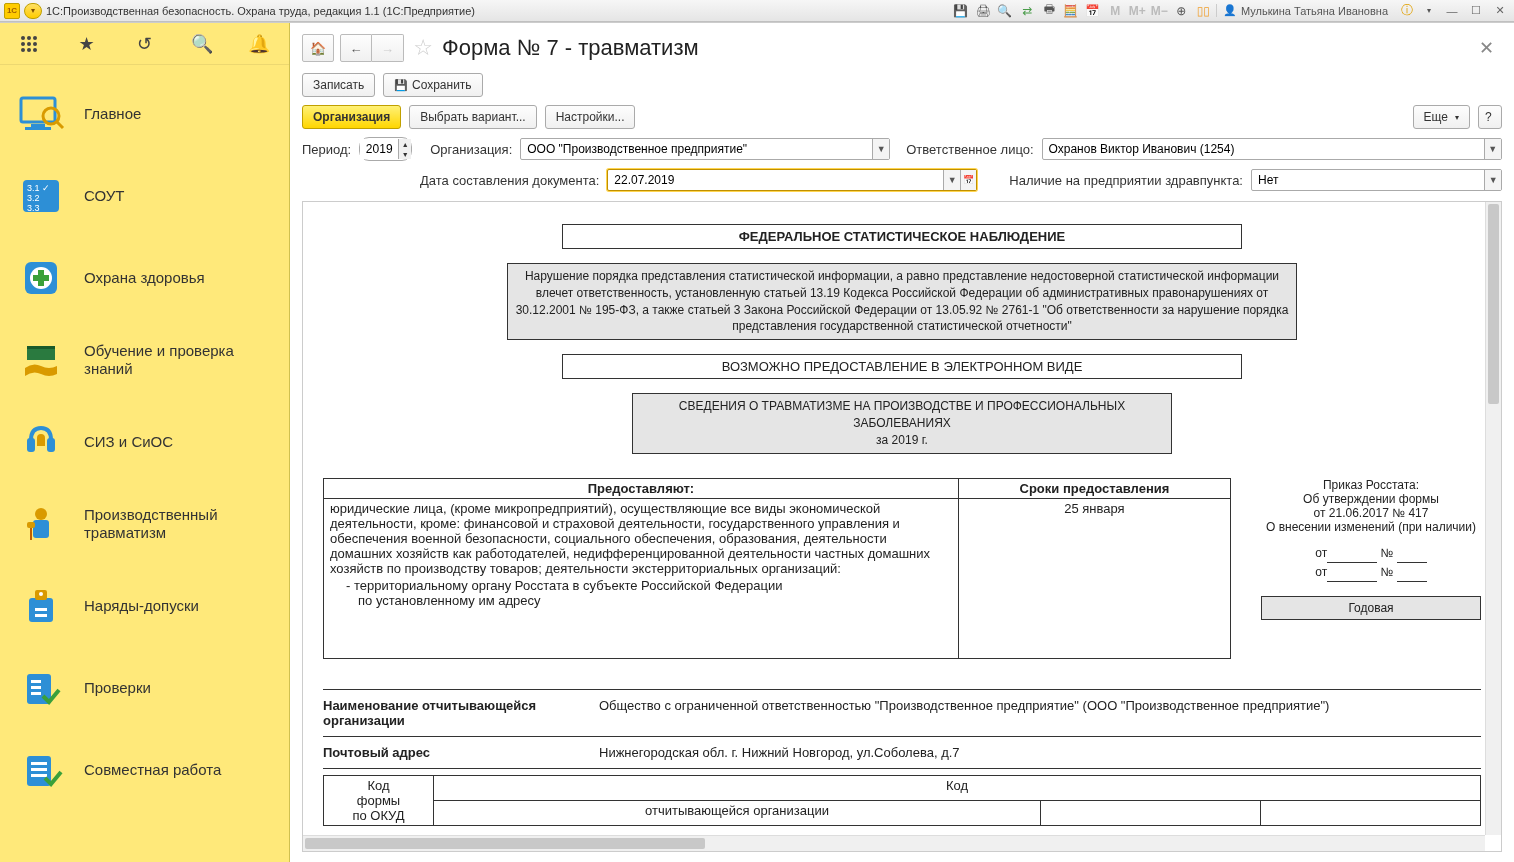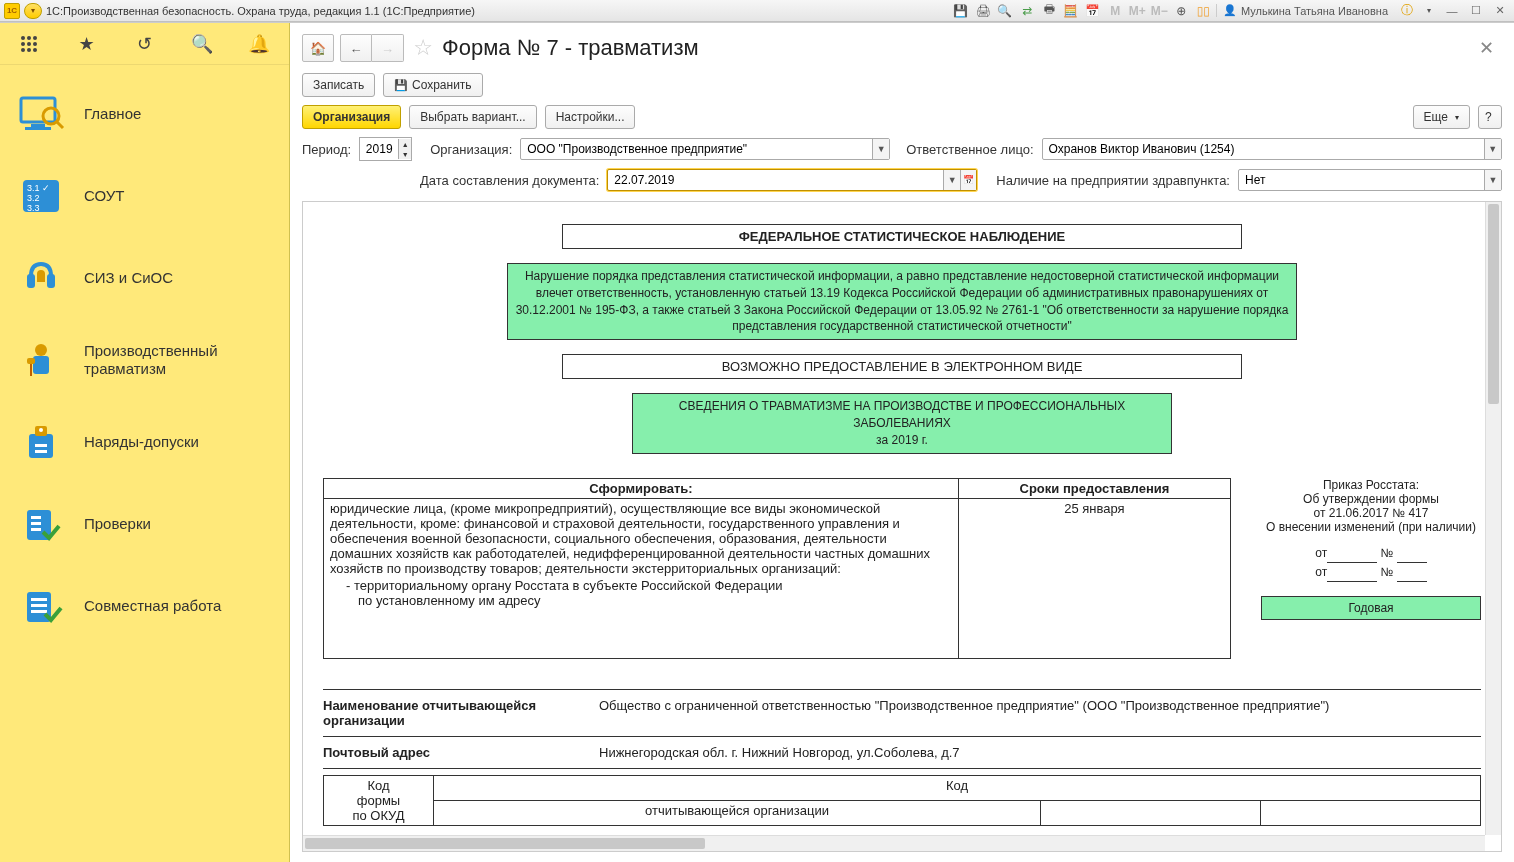--- a/index.html
+++ b/index.html
@@ -35,33 +35,33 @@
   .page-title { font-size: 22px; font-weight: normal; color: #222; }
   .close-x { margin-left: auto; font-size: 18px; color: #888; cursor: pointer; padding: 4px 8px; }
 
   .toolbar-row { display: flex; align-items: center; gap: 8px; padding: 4px 12px; }
   .btn { height: 24px; padding: 0 10px; border: 1px solid #aaa; background: linear-gradient(#fdfdfd,#f0f0f0); border-radius: 3px; display: inline-flex; align-items: center; gap: 4px; cursor: pointer; font-size: 12px; color: #333; }
   .btn-yellow { background: linear-gradient(#fff176,#ffd600); border-color: #c0a000; font-weight: bold; }
   .btn-icon { font-size: 11px; }
 
   .form-row { display: flex; align-items: center; gap: 8px; padding: 4px 12px; font-size: 13px; color: #333; }
   .form-row label { white-space: nowrap; }
-  .period-spin { display: flex; align-items: center; border: 1px solid #aaa; border-radius: 0; height: 24px; }
+  .period-spin { display: flex; align-items: center; border: 1px solid #aaa; border-radius: 10px; height: 24px; }
   .period-spin input { width: 38px; border: none; text-align: center; font-size: 12px; height: 20px; outline: none; }
   .period-spin .spin-btns { display: flex; flex-direction: column; border-left: 1px solid #aaa; }
   .period-spin .spin-btns span { width: 12px; height: 10px; font-size: 7px; display: flex; align-items: center; justify-content: center; background: #f0f0f0; cursor: pointer; }
   .combo { display: flex; align-items: stretch; border: 1px solid #aaa; border-radius: 2px; height: 22px; background: #fff; }
   .combo input { border: none; padding: 0 6px; font-size: 12px; outline: none; background: transparent; width: 100%; }
   .combo .combo-btn { width: 18px; border-left: 1px solid #aaa; background: #f4f4f4; display: flex; align-items: center; justify-content: center; font-size: 9px; color: #555; cursor: pointer; }
   .combo.highlight { border-color: #c09000; box-shadow: 0 0 0 1px #ffd54f; }
 
   .report-area { flex: 1; margin: 6px 12px 10px 12px; border: 1px solid #ccc; background: #fff; overflow: auto; position: relative; }
   .report-inner { padding: 12px 20px 40px 20px; font-size: 13px; color: #222; }
   .box { border: 1px solid #333; text-align: center; padding: 4px 6px; }
-  .box-gray { background: #86efac; }
+  .box-gray { background: #e5e5e5; }
   .center-stack { display: flex; flex-direction: column; align-items: center; gap: 14px; margin: 10px auto 24px auto; }
   .w1 { width: 680px; }
   .w2 { width: 790px; font-size: 12px; line-height: 1.4; }
   .w3 { width: 540px; font-size: 12px; line-height: 1.4; }
 
   table.rep { border-collapse: collapse; width: 100%; font-size: 13px; }
   table.rep td, table.rep th { border: 1px solid #333; padding: 2px 6px; vertical-align: top; }
   .two-col { display: flex; gap: 30px; align-items: flex-start; }
   .two-col .left { flex: 1; }
   .two-col .right { width: 220px; font-size: 12px; text-align: center; }
@@ -154,20 +154,41 @@
               <text x="10" y="15" fill="#fff" font-size="9" font-family="Arial">3.1 ✓</text>
               <text x="10" y="25" fill="#fff" font-size="9" font-family="Arial">3.2</text>
               <text x="10" y="35" fill="#fff" font-size="9" font-family="Arial">3.3</text>
             </svg>
         </div>
         <div class="nav-label">СОУТ</div>
       </div>
       <div class="nav-item">
         <div class="nav-icon">
           <svg width="48" height="40" viewBox="0 0 48 40">
+              <rect x="8" y="4" width="32" height="32" rx="6" fill="#2d8fd6"></rect>
+              <circle cx="24" cy="20" r="11" fill="#fff"></circle>
+              <rect x="21" y="12" width="6" height="16" fill="#3aa03a"></rect>
+              <rect x="16" y="17" width="16" height="6" fill="#3aa03a"></rect>
+            </svg>
+        </div>
+        <div class="nav-label">Охрана здоровья</div>
+      </div>
+      <div class="nav-item">
+        <div class="nav-icon">
+          <svg width="48" height="40" viewBox="0 0 48 40">
+              <path d="M10 6 L24 6 L24 20 L10 20 Z M24 6 L38 6 L38 20 L24 20 Z" fill="#2a7a3f"></path>
+              <rect x="10" y="6" width="28" height="3" fill="#1a5a2a"></rect>
+              <path d="M8 28 Q16 22 24 26 Q32 30 40 26 L40 34 Q32 38 24 34 Q16 30 8 36 Z" fill="#d99a00"></path>
+            </svg>
+        </div>
+        <div class="nav-label">Обучение и проверка знаний</div>
+      </div>
+      <div class="nav-item">
+        <div class="nav-icon">
+          <svg width="48" height="40" viewBox="0 0 48 40">
               <path d="M14 18 Q14 6 24 6 Q34 6 34 18" fill="none" stroke="#2d8fd6" stroke-width="4"></path>
               <rect x="10" y="16" width="8" height="14" rx="3" fill="#2d8fd6"></rect>
               <rect x="30" y="16" width="8" height="14" rx="3" fill="#2d8fd6"></rect>
               <path d="M20 24 L20 16 Q20 12 24 12 Q28 12 28 16 L28 24" fill="#d99a00"></path>
             </svg>
         </div>
         <div class="nav-label">СИЗ и СиОС</div>
       </div>
       <div class="nav-item">
         <div class="nav-icon">
@@ -283,21 +304,21 @@
     </div>
 
     <div class="form-row">
       <div style="width:110px"></div>
       <label>Дата составления документа:</label>
       <div class="combo highlight" style="width:370px">
         <input value="22.07.2019" style="">
         <div class="combo-btn">▼</div>
         <div class="combo-btn">📅</div>
       </div>
-      <label style="margin-left:11px">Наличие на предприятии здравпункта:</label>
+      <label style="margin-left:24px">Наличие на предприятии здравпункта:</label>
       <div class="combo" style="flex:1">
         <input value="Нет" style="">
         <div class="combo-btn">▼</div>
       </div>
     </div>
 
     <div class="report-area">
       <div class="report-inner">
         <div class="center-stack">
           <div class="box w1"><b>ФЕДЕРАЛЬНОЕ СТАТИСТИЧЕСКОЕ НАБЛЮДЕНИЕ</b></div>
@@ -307,21 +328,21 @@
             <div>СВЕДЕНИЯ О ТРАВМАТИЗМЕ НА ПРОИЗВОДСТВЕ И ПРОФЕССИОНАЛЬНЫХ ЗАБОЛЕВАНИЯХ</div>
             <div>за 2019 г.</div>
           </div>
         </div>
 
         <div class="two-col">
           <div class="left">
             <table class="rep">
               <tbody>
                   <tr>
-                <th style="width:70%;text-align:center">Сформировать:</th>
+                <th style="width:70%;text-align:center">Предоставляют:</th>
                 <th style="text-align:center">Сроки предоставления</th>
               </tr>
               <tr>
                 <td style="height:160px">
                   <div>юридические лица, (кроме микропредприятий), осуществляющие все виды экономической деятельности, кроме: финансовой и страховой деятельности, государственного управления и обеспечения военной безопасности, социального обеспечения, образования, деятельности домашних хозяйств как работодателей, недифференцированной деятельности частных домашних хозяйств по производству товаров; деятельности экстерриториальных организаций:</div>
                   <div style="padding-left:16px;margin-top:2px">- территориальному органу Росстата в субъекте Российской Федерации</div>
                   <div style="padding-left:28px">по установленному им адресу</div>
                 </td>
                 <td style="text-align:center">25 января</td>
               </tr>

